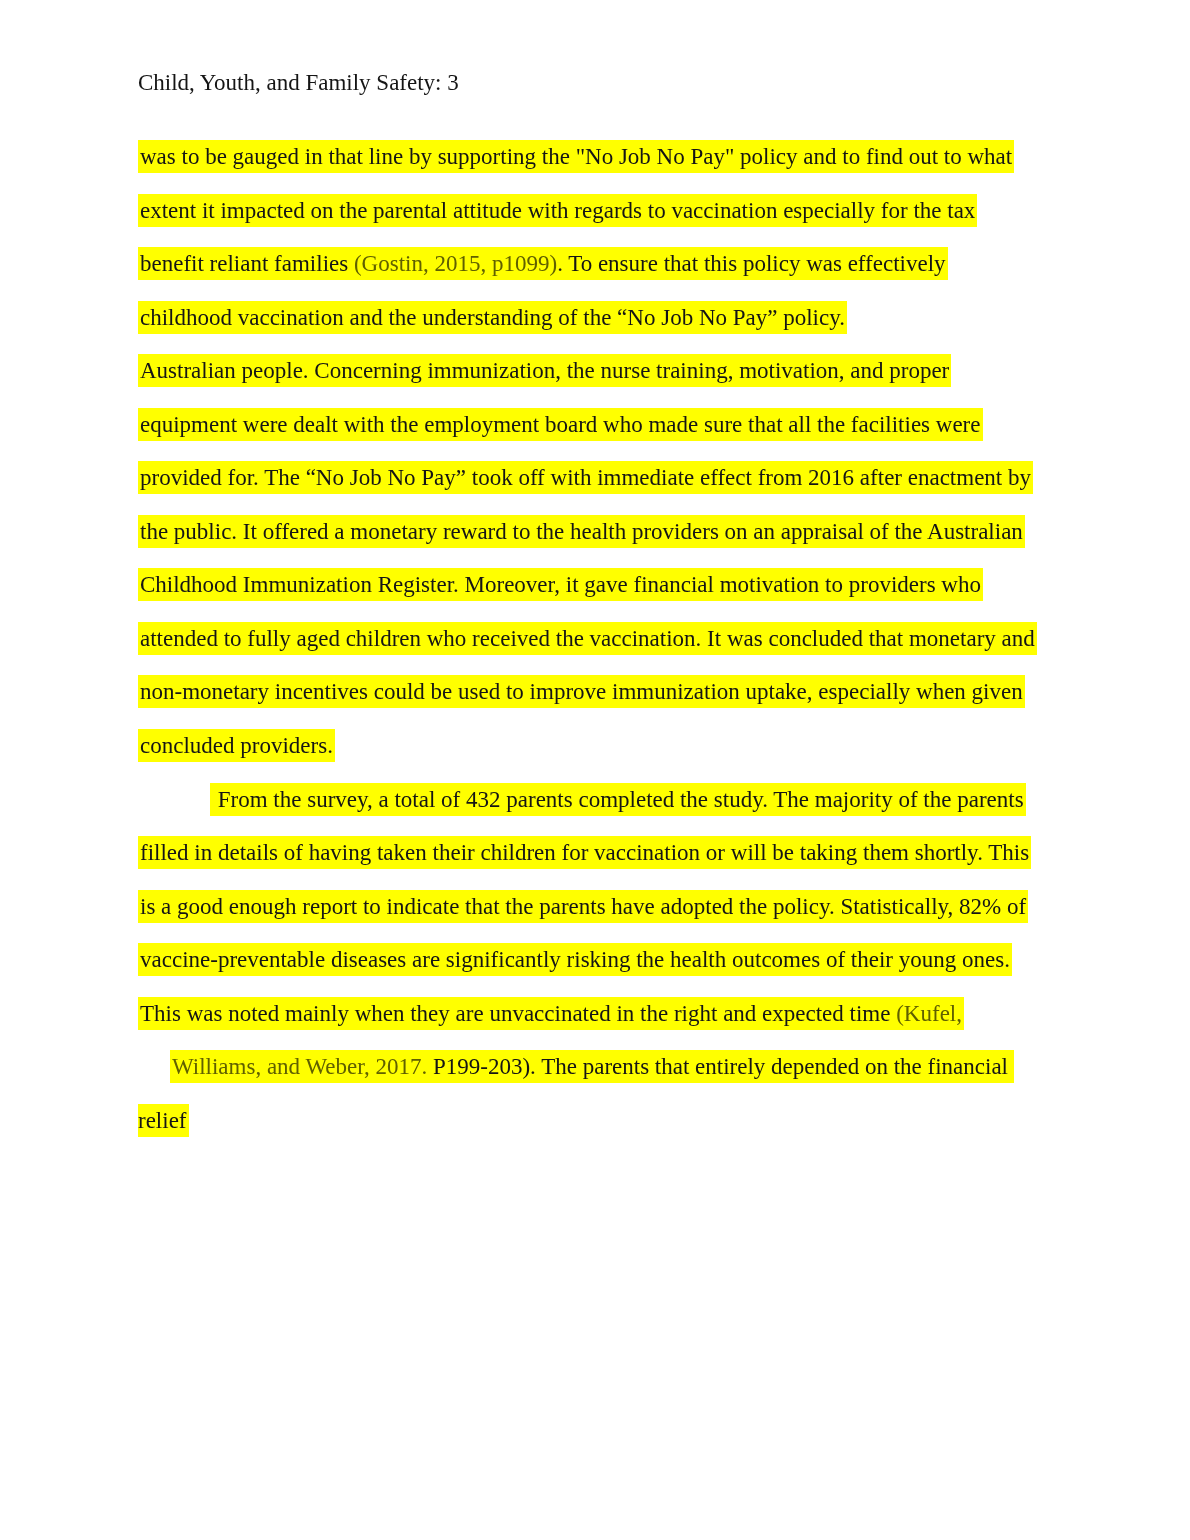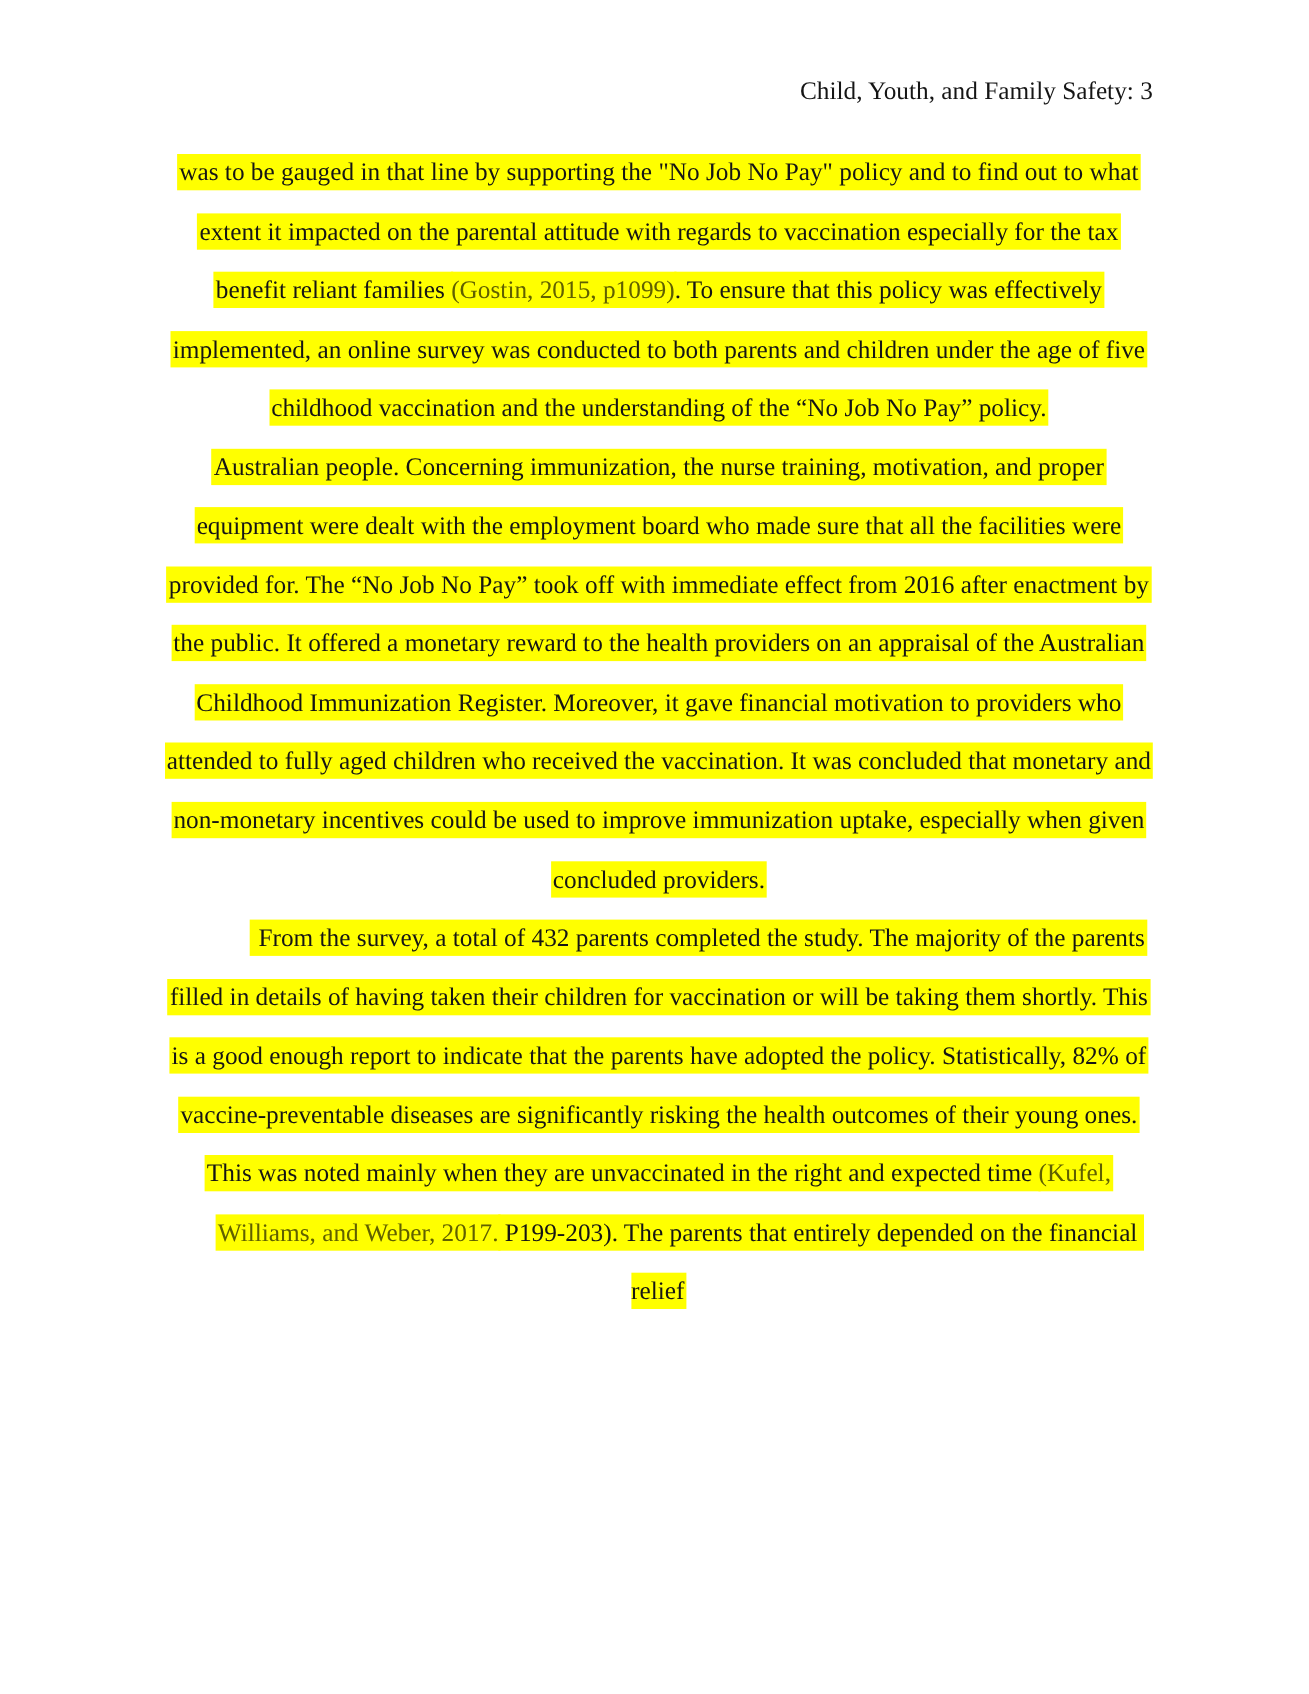--- a/index.html
+++ b/index.html
@@ -17,32 +17,31 @@
     background:var(--paper);
     overflow:hidden;
     font-family:"Liberation Serif","DejaVu Serif",serif;
     color:var(--ink);
   }
   .running-head{
     position:absolute;
     top:70px;
     left:138px;
     right:142px;
-    text-align:right;
     font-size:23px;
     line-height:26px;
     white-space:nowrap;
   }
   .content{
     position:absolute;
     top:130px;
     left:138px;
     right:130px;
   }
-  .para{margin:0;padding:0;text-align:center;}
+  .para{margin:0;padding:0;}
   .line{
     height:53.55px;
     line-height:53.55px;
     white-space:nowrap;
     font-size:23px;
   }
   .line.indent{padding-left:72px;}
   .hl{
     background:var(--hl);
     padding:4px 2px;
@@ -57,21 +56,20 @@
 <div class="page">
 
   <div class="running-head">Child, Youth, and Family Safety: 3</div>
 
   <div class="content">
 
     <div class="para">
       <div class="line"><span class="hl">was to be gauged in that line by supporting the "No Job No Pay" policy and to find out to what</span></div>
       <div class="line"><span class="hl">extent it impacted on the parental attitude with regards to vaccination especially for the tax</span></div>
       <div class="line"><span class="hl">benefit reliant families </span><span class="hl cite">(Gostin, 2015, p1099)</span><span class="hl">. To ensure that this policy was effectively</span></div>
-      <div class="line"><span class="hl">implemented, an online survey was conducted to both parents and children under the age of five</span></div>
       <div class="line"><span class="hl">childhood vaccination and the understanding of the “No Job No Pay” policy.</span></div>
     </div>
 
     <div class="para">
       <div class="line"><span class="hl">Australian people. Concerning immunization, the nurse training, motivation, and proper</span></div>
       <div class="line"><span class="hl">equipment were dealt with the employment board who made sure that all the facilities were</span></div>
       <div class="line"><span class="hl">provided for. The “No Job No Pay” took off with immediate effect from 2016 after enactment by</span></div>
       <div class="line"><span class="hl">the public. It offered a monetary reward to the health providers on an appraisal of the Australian</span></div>
       <div class="line"><span class="hl">Childhood Immunization Register. Moreover, it gave financial motivation to providers who</span></div>
       <div class="line"><span class="hl">attended to fully aged children who received the vaccination. It was concluded that monetary and</span></div>

